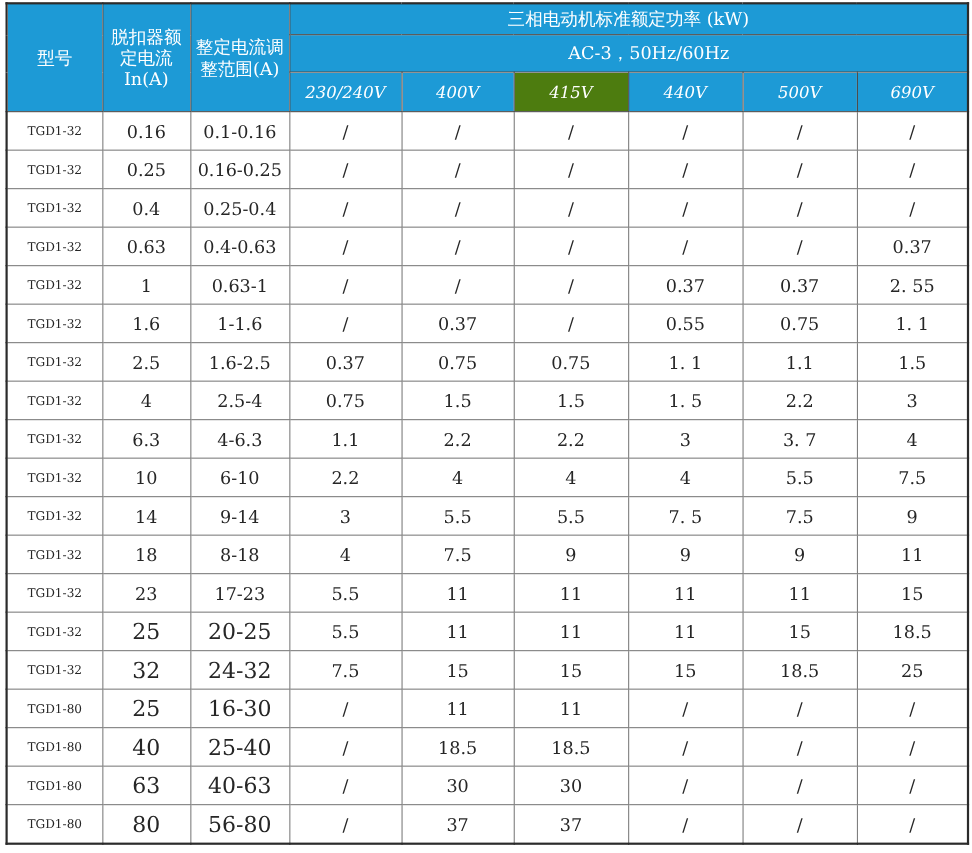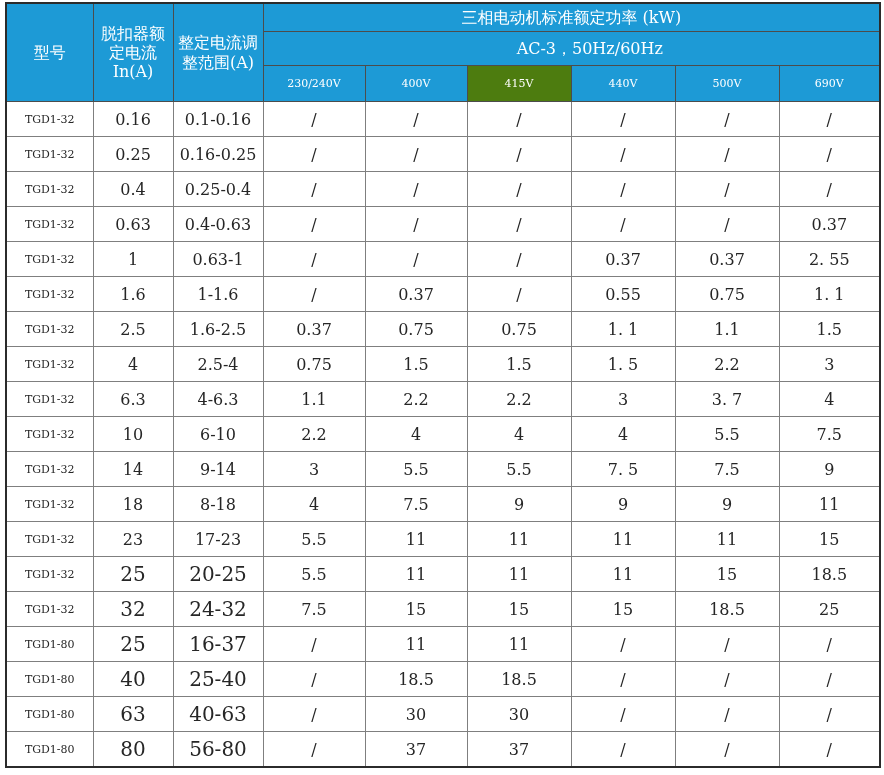--- a/index.html
+++ b/index.html
@@ -27,21 +27,21 @@
   thead th {
     background: #1d9ad6;
     color: #ffffff;
     font-family: "DejaVu Serif", "DejaVu Sans", serif;
     font-size: 16px;
     border: 1px solid #4c4c4c;
     line-height: 1.2;
   }
   thead tr.r1 th { height: 27px; }
   thead tr.r2 th { height: 33px; padding-left: 39px; }
-  thead tr.r3 th { height: 35px; font-size: 11px; }
+  thead tr.r3 th { height: 35px; font-size: 15px; font-style: italic; }
   tbody td {
     border: 1px solid #7f7f7f;
     color: #262626;
     font-family: "DejaVu Serif", serif;
     font-size: 16px;
     height: 34px;
     background: #ffffff;
   }
   tbody td.model { font-size: 11px; text-align: center; }
   tbody td.lg { font-size: 20px; }
@@ -243,21 +243,21 @@
           <td>7.5</td>
           <td>15</td>
           <td>15</td>
           <td>15</td>
           <td>18.5</td>
           <td>25</td>
         </tr>
         <tr>
           <td class="model">TGD1-80</td>
           <td class="lg">25</td>
-          <td class="lg">16-37</td>
+          <td class="lg">16-30</td>
           <td>/</td>
           <td>11</td>
           <td>11</td>
           <td>/</td>
           <td>/</td>
           <td>/</td>
         </tr>
         <tr>
           <td class="model">TGD1-80</td>
           <td class="lg">40</td>

